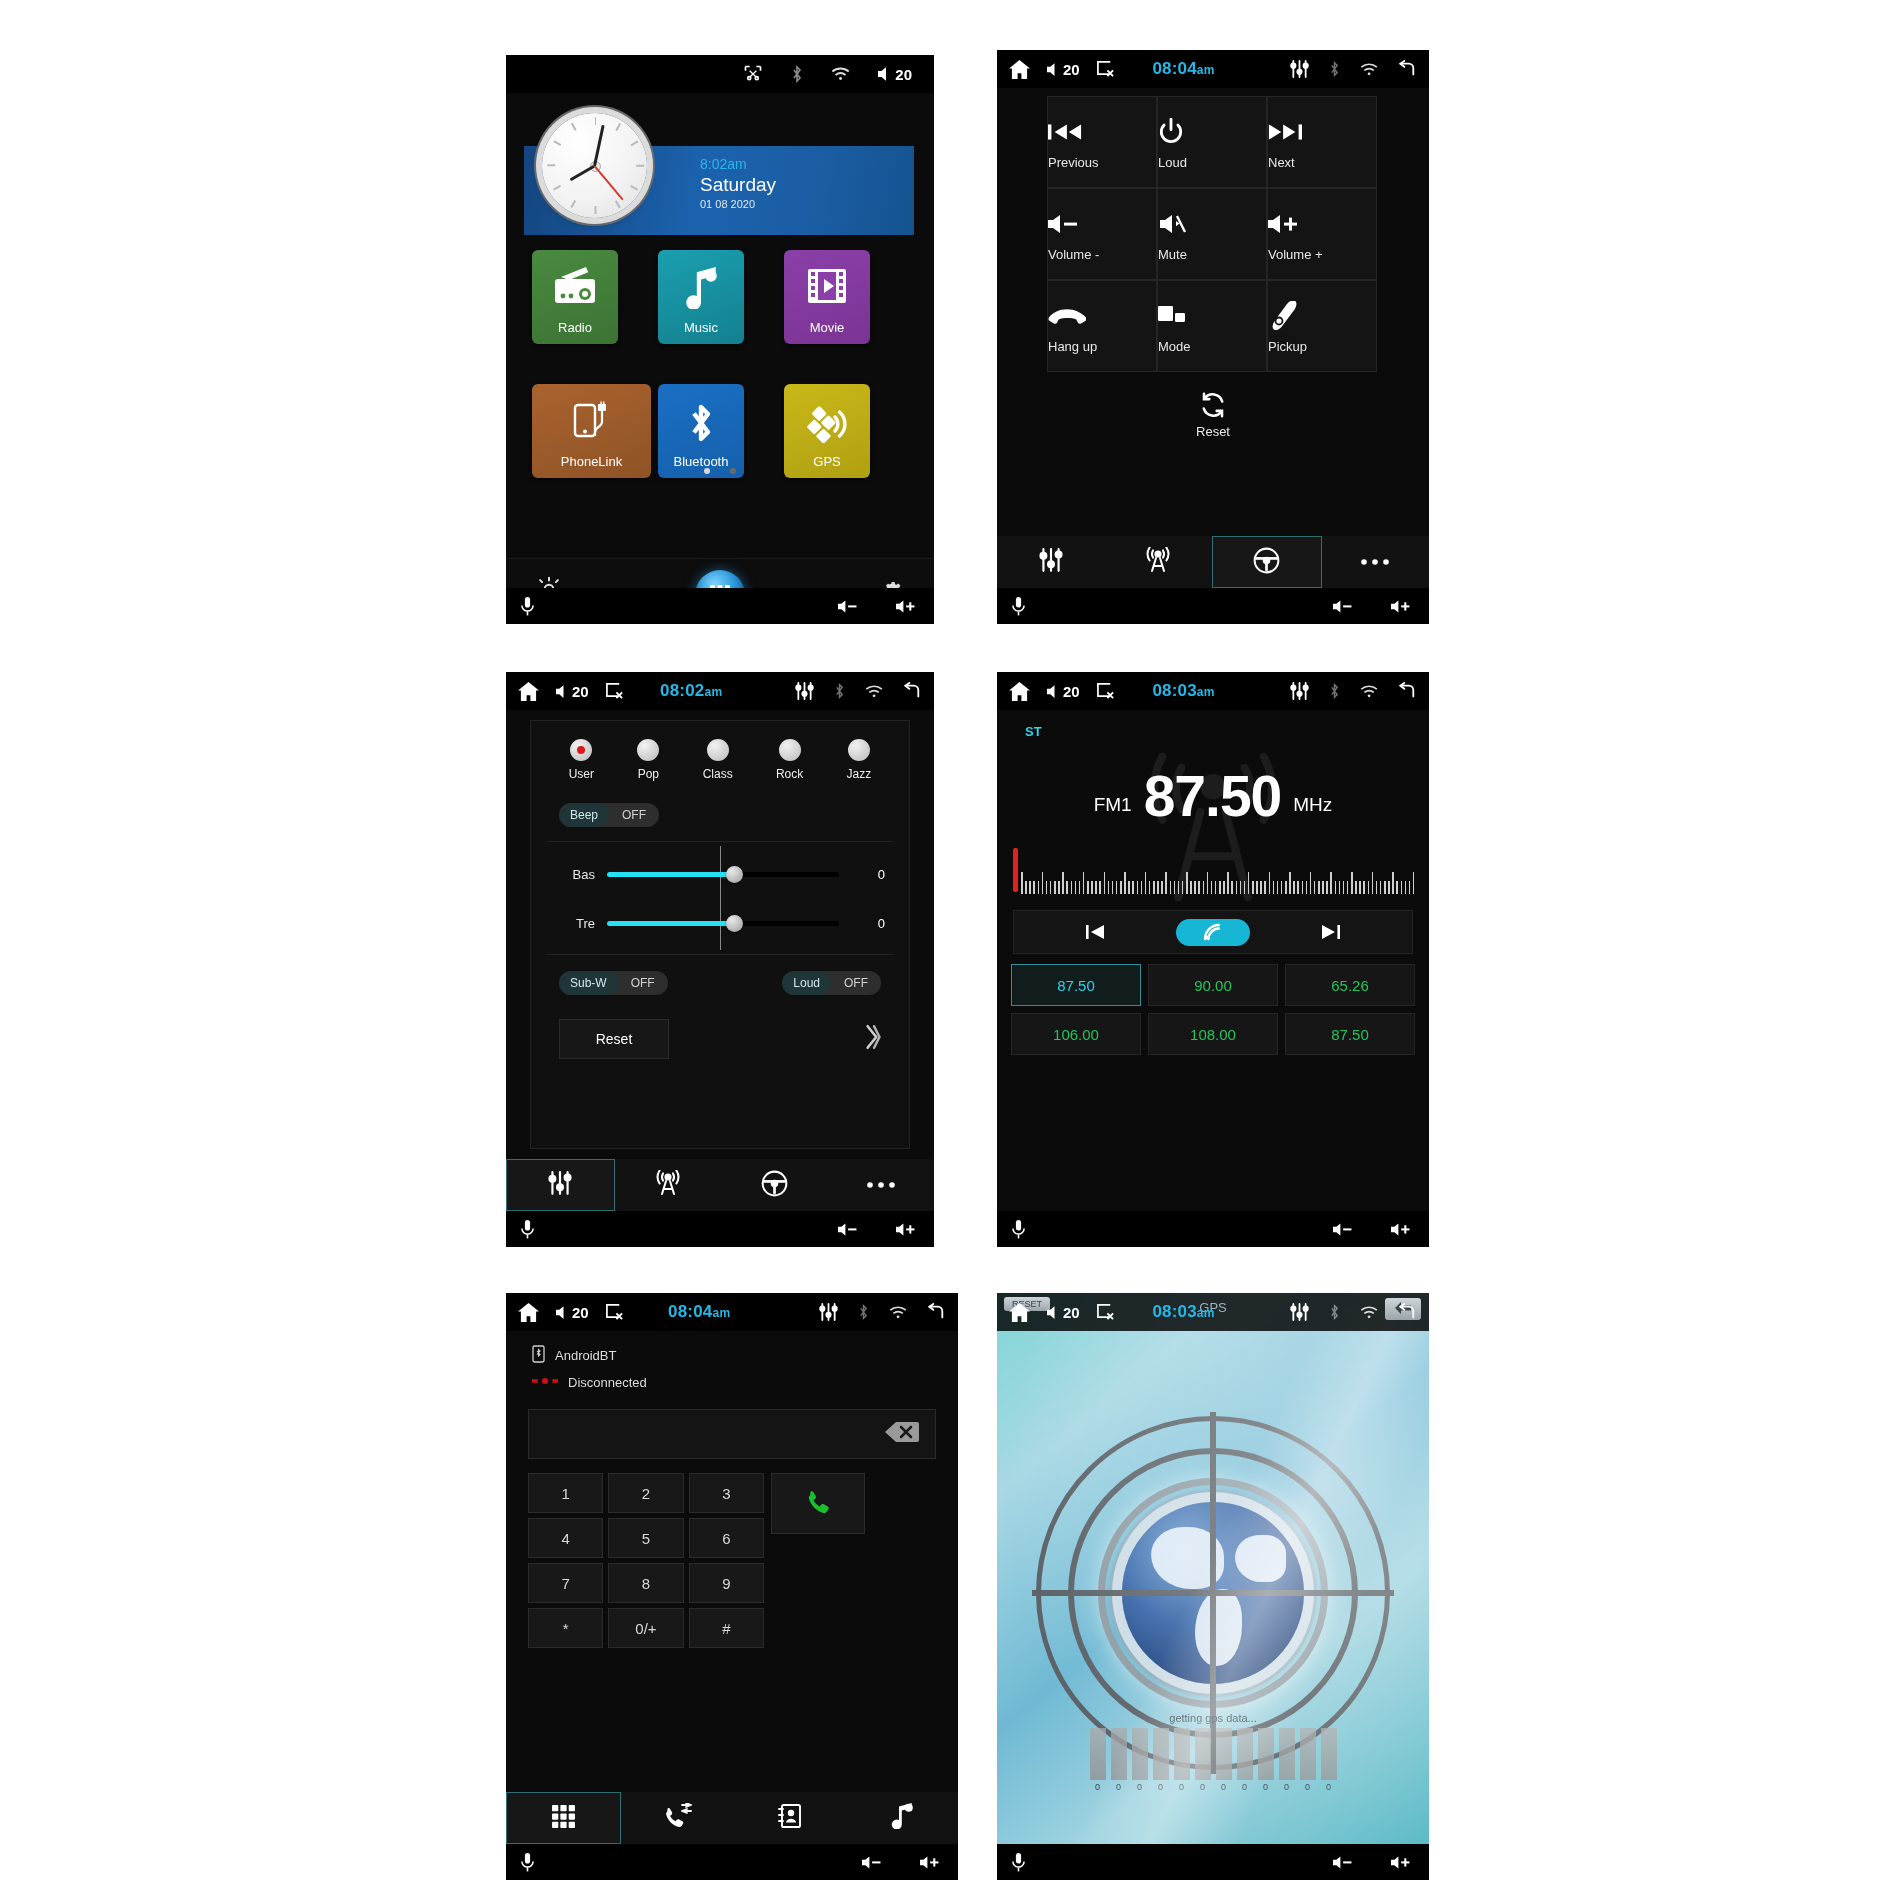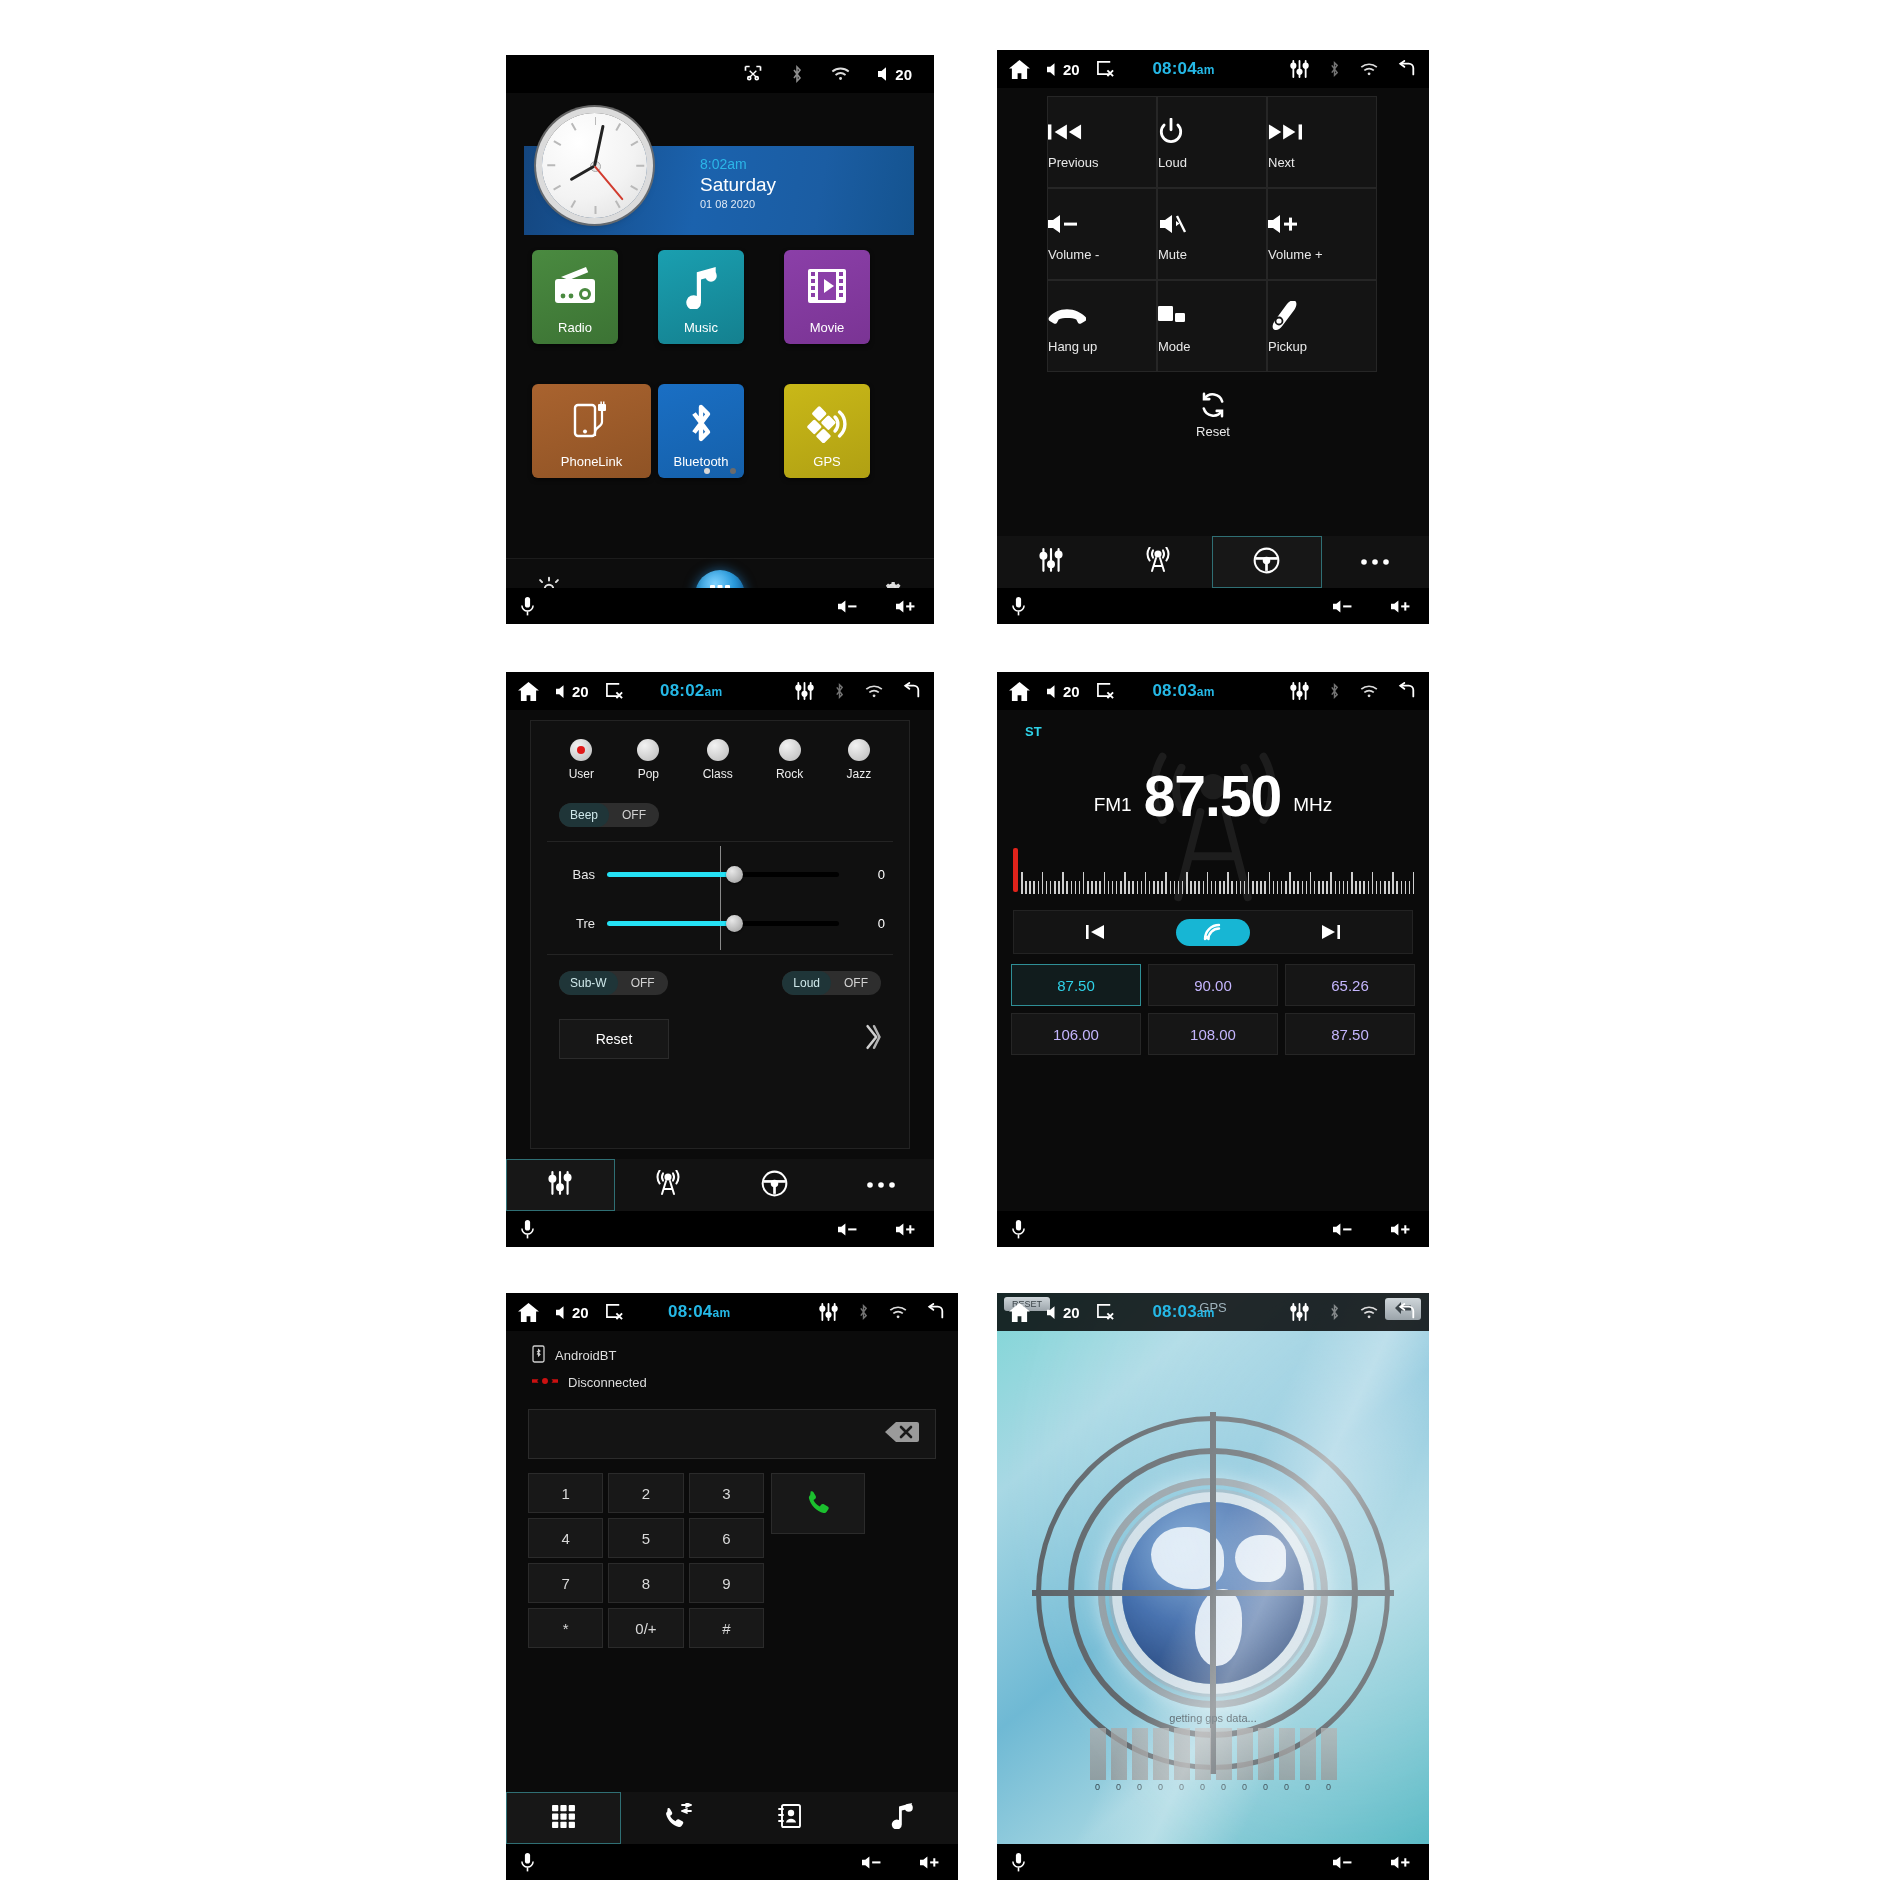--- a/index.html
+++ b/index.html
@@ -117,21 +117,21 @@
   .freqrow .big{color:#fff;font-size:57px;font-weight:bold;line-height:57px;letter-spacing:-1px;}
   .freqrow .unit{color:#fff;font-size:19px;padding-bottom:9px;}
   .scale{position:absolute;left:14px;right:14px;top:182px;height:40px;}
   .scale .marker{position:absolute;left:2px;top:-6px;width:5px;height:44px;background:#e0231b;border-radius:2px;}
   .scale .ticks{position:absolute;left:10px;right:0;bottom:0;height:100%;display:flex;align-items:flex-end;justify-content:space-between;}
   .scale .ticks i{display:block;width:1.5px;background:#cfcfcf;}
   .seekbar{position:absolute;left:16px;right:16px;top:238px;height:42px;border:1px solid #232323;background:#141414;display:flex;align-items:center;}
   .seekbar .sk{flex:1;display:flex;align-items:center;justify-content:center;color:#fff;}
   .seekbar .scanbtn{width:74px;height:27px;border-radius:14px;background:#17b6d4;display:flex;align-items:center;justify-content:center;}
   .presets{position:absolute;left:14px;right:14px;top:292px;display:grid;grid-template-columns:repeat(3,1fr);grid-gap:7px;}
-  .pbtn{height:40px;border:1px solid #262626;background:#161616;color:#c4b5fd;font-size:15px;display:flex;align-items:center;justify-content:center;}
+  .pbtn{height:40px;border:1px solid #262626;background:#161616;color:#22c55e;font-size:15px;display:flex;align-items:center;justify-content:center;}
   .pbtn.sel{border-color:#2f8f96;color:#2fd2e8;background:#111c1d;}
   .radiotools{position:absolute;left:14px;right:14px;top:390px;height:42px;display:flex;align-items:center;justify-content:space-around;color:#ddd;font-size:16px;}
 
   
   .btinfo{position:absolute;left:26px;top:52px;}
   .btline{display:flex;align-items:center;gap:10px;color:#ddd;font-size:13px;margin-bottom:9px;}
   .dialfield{position:absolute;left:22px;right:22px;top:116px;height:48px;border:1px solid #2b2b2b;background:#141414;display:flex;align-items:center;}
   .dialfield .txt{flex:1;color:#fff;font-size:17px;padding-left:12px;}
   .dialfield .bk{margin-right:16px;}
   .keypad{position:absolute;left:22px;top:180px;width:236px;display:grid;grid-template-columns:repeat(3,1fr);grid-gap:5px;}

